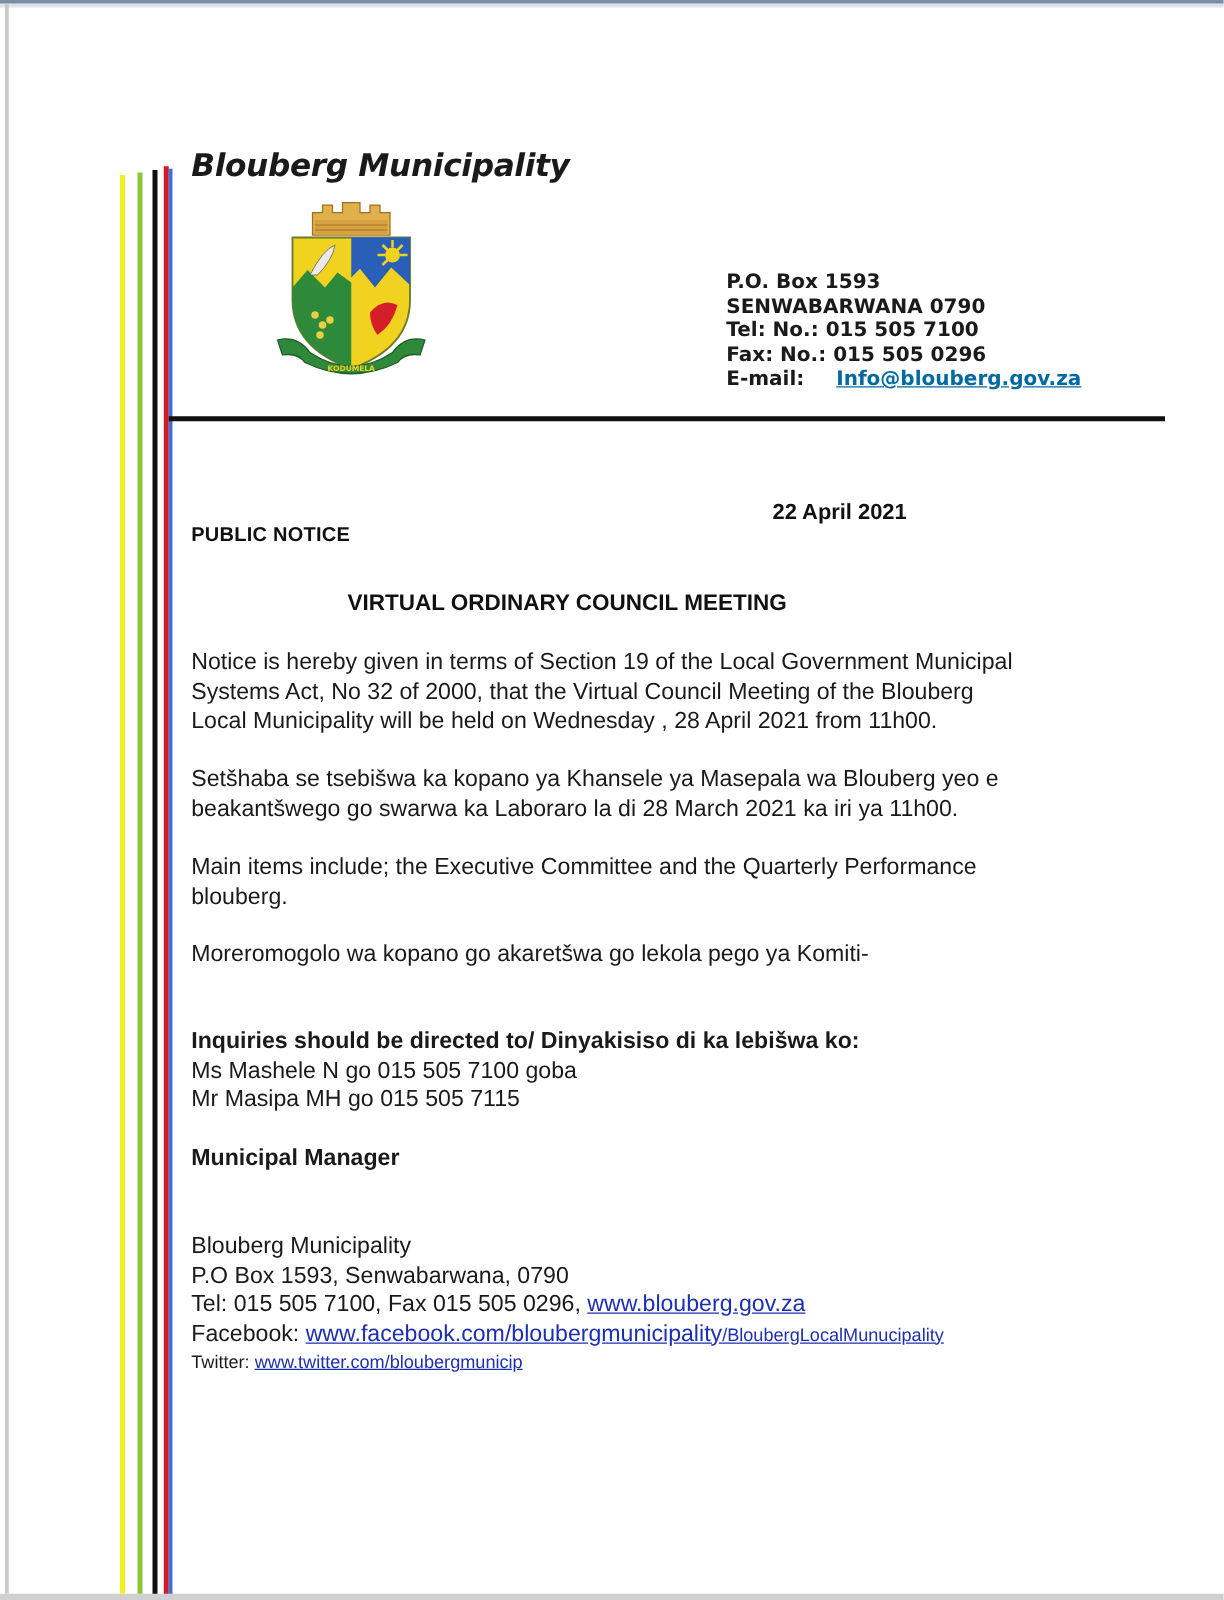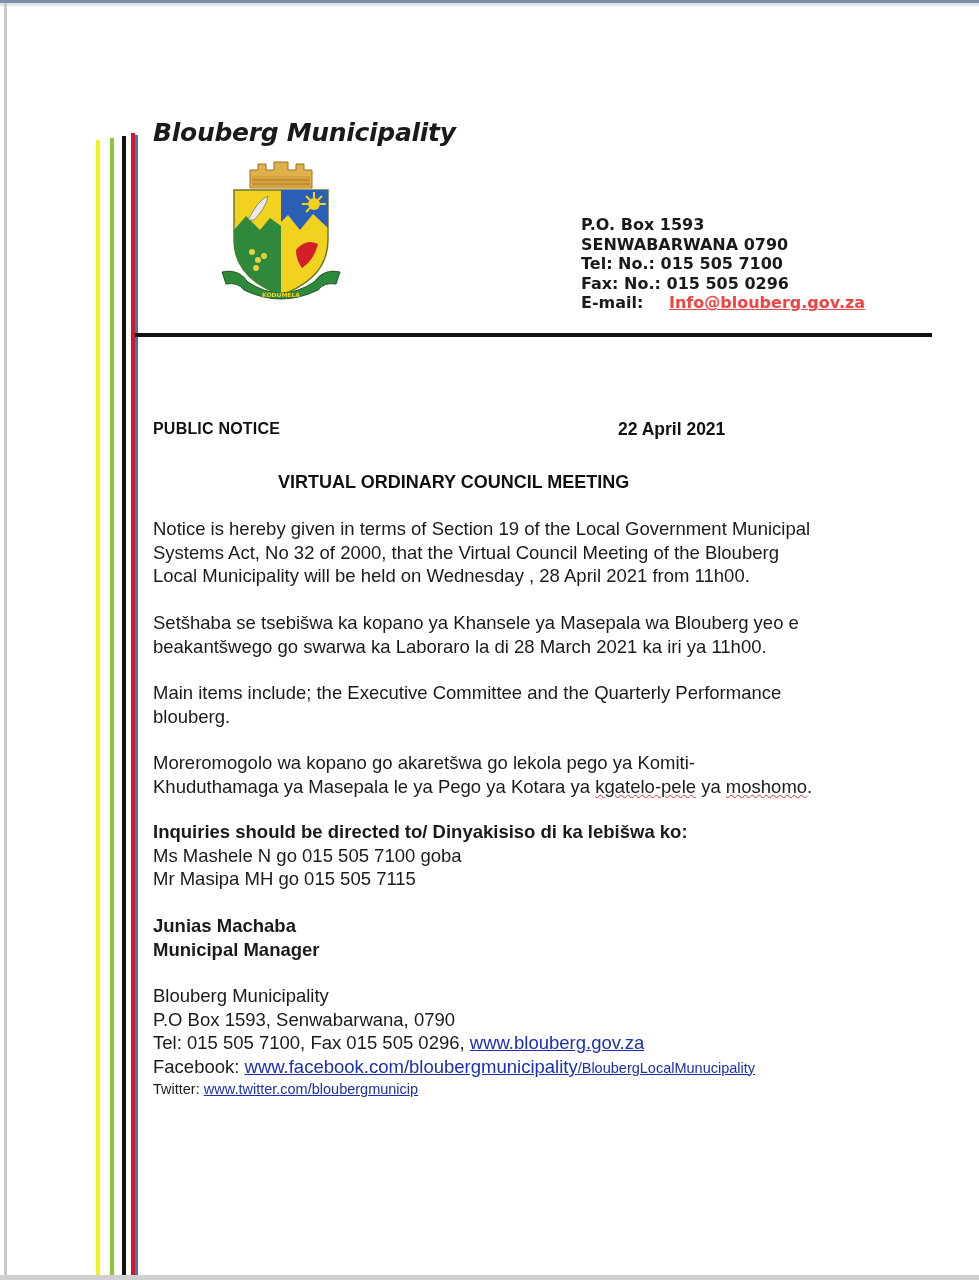--- a/index.html
+++ b/index.html
@@ -28,23 +28,23 @@
     font-family: "DejaVu Sans", sans-serif; font-style: italic; font-weight: bold;
     font-size: 25px; color: #1a1a1a; letter-spacing: -0.3px;
   }
   .crest { position: absolute; left: 218px; top: 160px; width: 126px; height: 142px; }
 
   .contact {
     position: absolute; left: 581px; top: 215px;
     font-family: "DejaVu Sans", sans-serif; font-weight: bold; font-size: 16px;
     line-height: 19.6px; color: #1a1a1a;
   }
-  .contact a { color: #ef4444; text-decoration: underline; padding-left: 20px; }
+  .contact a { color: #0369a1; text-decoration: underline; padding-left: 20px; }
 
-  .date { position: absolute; left: 618px; top: 419px; font-weight: bold; font-size: 17.5px; font-family: "Liberation Sans", sans-serif; }
+  .date { position: absolute; left: 618px; top: 399px; font-weight: bold; font-size: 17.5px; font-family: "Liberation Sans", sans-serif; }
   .title { position: absolute; left: 153px; top: 420px; font-weight: bold; font-size: 16px; font-family: "Liberation Sans", sans-serif; letter-spacing: 0.2px; }
   .subtitle { position: absolute; left: 278px; top: 472px; font-weight: bold; font-size: 18px; font-family: "Liberation Sans", sans-serif; }
 
   .para {
     position: absolute; left: 153px; width: 720px;
     font-family: Liberation Sans, sans-serif; font-size: 18.5px; line-height: 23.5px; color: #1a1a1a;
   }
   .bold { font-weight: bold; }
   .squiggle { text-decoration: underline wavy #d03030; text-decoration-thickness: 1px; }
   .link { color: #1c2fb0; text-decoration: underline; }
@@ -112,31 +112,29 @@
   <div>beakantšwego go swarwa ka Laboraro la di 28 March  2021 ka iri ya 11h00.</div>
 </div>
 
 <div class="para" style="top:681px;">
   <div>Main items include; the Executive Committee and the Quarterly Performance</div>
   <div>blouberg.</div>
 </div>
 
 <div class="para" style="top:751px;">
   <div>Moreromogolo wa kopano go akaretšwa  go lekola pego ya Komiti-</div>
-  <div><span>Khuduthamaga ya Masepala le ya Pego ya Kotara ya </span><span class="squiggle">kgatelo-pele</span><span> ya </span><span class="squiggle">moshomo</span><span>.</span></div>
 </div>
 
 <div class="para" style="top:820px;">
   <div class="bold">Inquiries should be directed to/ Dinyakisiso di ka lebišwa ko:</div>
   <div>Ms Mashele N go 015 505 7100 goba</div>
   <div>Mr Masipa MH go 015 505 7115</div>
 </div>
 
 <div class="para bold" style="top:914px;">
-  <div>Junias Machaba</div>
   <div>Municipal Manager</div>
 </div>
 
 <div class="para" style="top:984px; width:790px;">
   <div>Blouberg Municipality</div>
   <div>P.O Box 1593, Senwabarwana, 0790</div>
   <div><span>Tel: 015 505 7100, Fax 015 505 0296, </span><a class="link">www.blouberg.gov.za</a></div>
   <div><span>Facebook: </span><a class="link">www.facebook.com/bloubergmunicipality</a><span class="link small">/BloubergLocalMunucipality</span></div>
   <div class="small" style="line-height:18px;"><span>Twitter: </span><a class="link">www.twitter.com/bloubergmunicip</a></div>
 </div>

